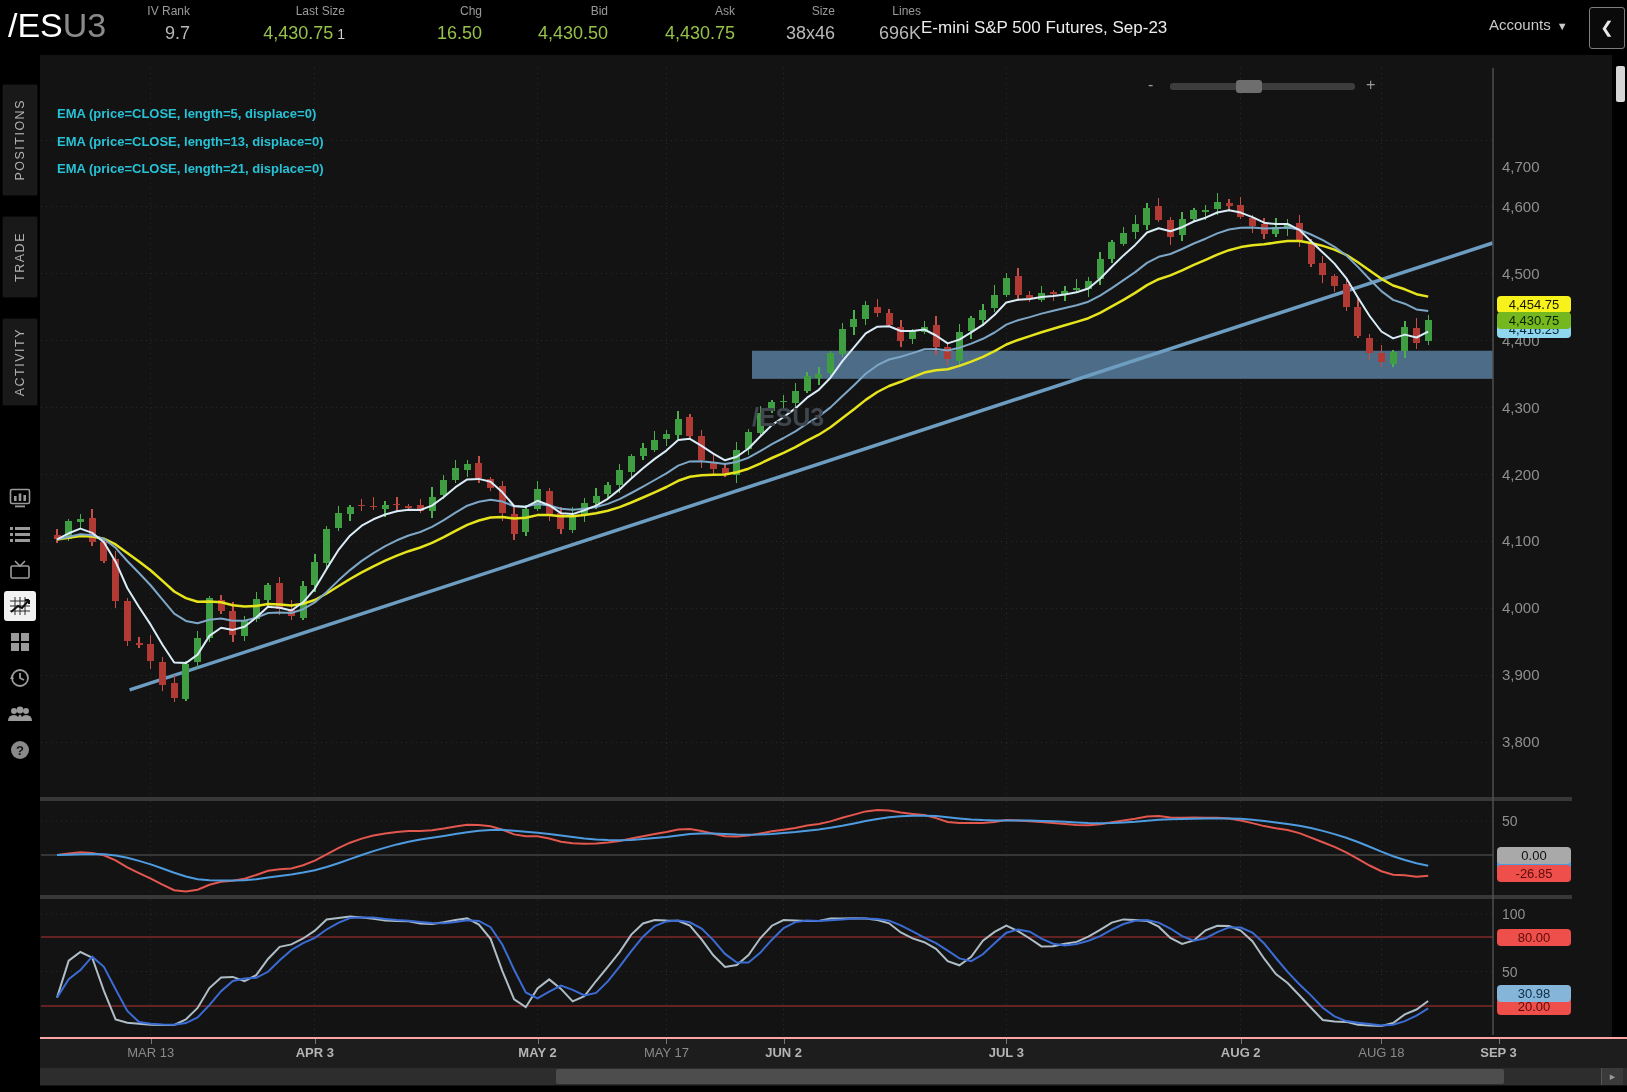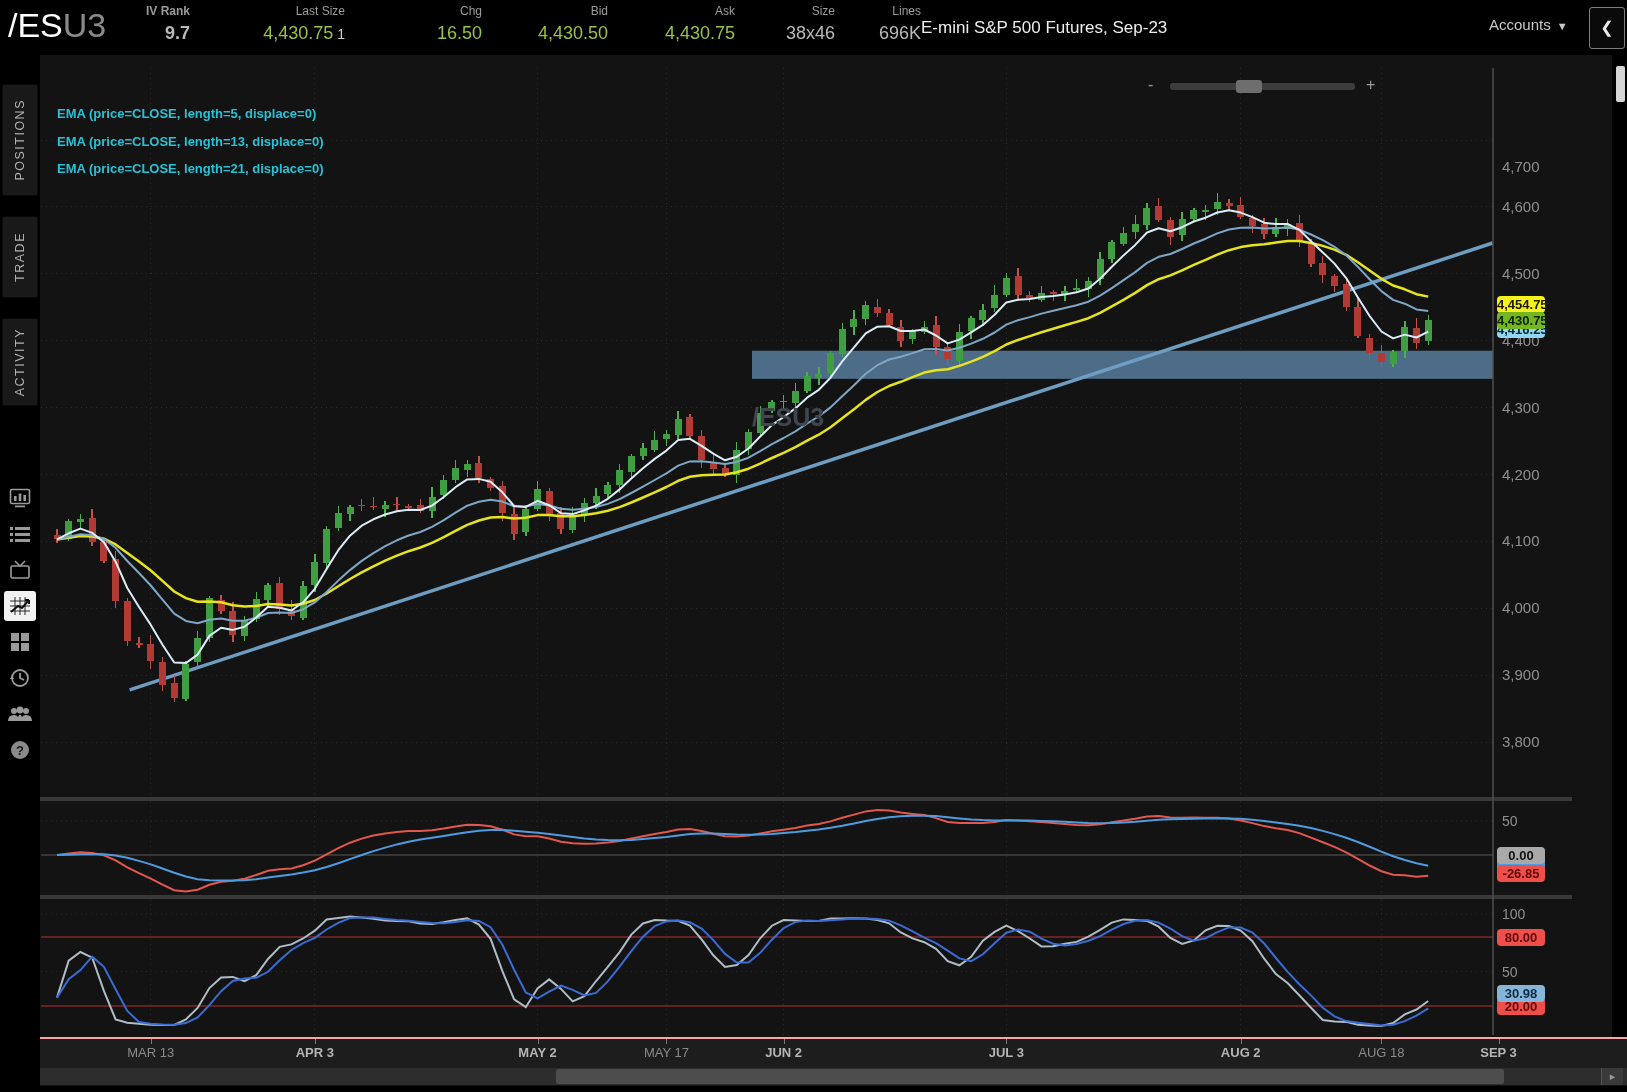--- a/index.html
+++ b/index.html
@@ -38,21 +38,21 @@
   #main{position:absolute;left:40px;top:55px;width:1587px;height:1037px;background:#131313;}
   #chart-svg{position:absolute;left:0;top:13px;}
   .ema-label{position:absolute;left:17px;font-size:13px;font-weight:600;color:#27c2d6;white-space:nowrap;}
   #watermark{position:absolute;left:712px;top:348px;font-size:25px;font-weight:700;color:#3f464e;}
   .ind-label{position:absolute;left:17px;font-size:13px;font-weight:600;white-space:nowrap;}
   .ind-label .t-cyan{color:#27c2d6;}
   .plot-tag{margin-left:9px;}
 
   .plabel{position:absolute;left:1462px;font-size:15px;color:#8f8f8f;}
   .ind-axis-label{position:absolute;left:1462px;font-size:14px;color:#8f8f8f;}
-  .bubble{position:absolute;left:1457px;width:48px;height:17px;border-radius:4px;font-size:13px;font-weight:700;
+  .bubble{position:absolute;left:1457px;width:74px;height:17px;border-radius:4px;font-size:13px;font-weight:400;
     text-align:center;line-height:17px;white-space:nowrap;}
 
   
   #zoomctl .zbtn{position:absolute;color:#9a9a9a;font-size:16px;cursor:pointer;line-height:14px;}
   #zoom-track{position:absolute;left:1130px;top:28px;width:185px;height:7px;background:#3d3d3d;border-radius:3px;cursor:pointer;}
   #zoom-thumb{position:absolute;left:1196px;top:25px;width:26px;height:13px;background:#6e6e6e;border-radius:3px;cursor:grab;}
 
   
   #time-axis{position:absolute;left:0px;top:982px;width:1587px;height:29px;background:#1d1d1d;border-top:2px solid #fca5a5;}
   .tlabel{position:absolute;top:6px;font-size:13px;transform:translateX(-50%);white-space:nowrap;}
@@ -72,21 +72,21 @@
 </head>
 <body>
 
 <div id="app">
 
   <div id="header">
     <div id="symbol">
       <span class="sym-main">/ES</span><span class="sym-suffix">U3</span>
     </div>
     <div id="header-stats">
-        <div class="hstat" style="left: 110px; width: 80px; font-weight: bold;">
+        <div class="hstat" style="left: 110px; width: 80px;">
           <div class="hlabel">IV Rank</div>
           <div class="hvalue gray">9.7</div>
         </div>
         <div class="hstat" style="left: 205px; width: 140px;">
           <div class="hlabel">Last Size</div>
           <div class="hvalue green">4,430.75<span class="lastqty"> 1</span></div>
         </div>
         <div class="hstat" style="left: 390px; width: 92px;">
           <div class="hlabel">Chg</div>
           <div class="hvalue green">16.50</div>

